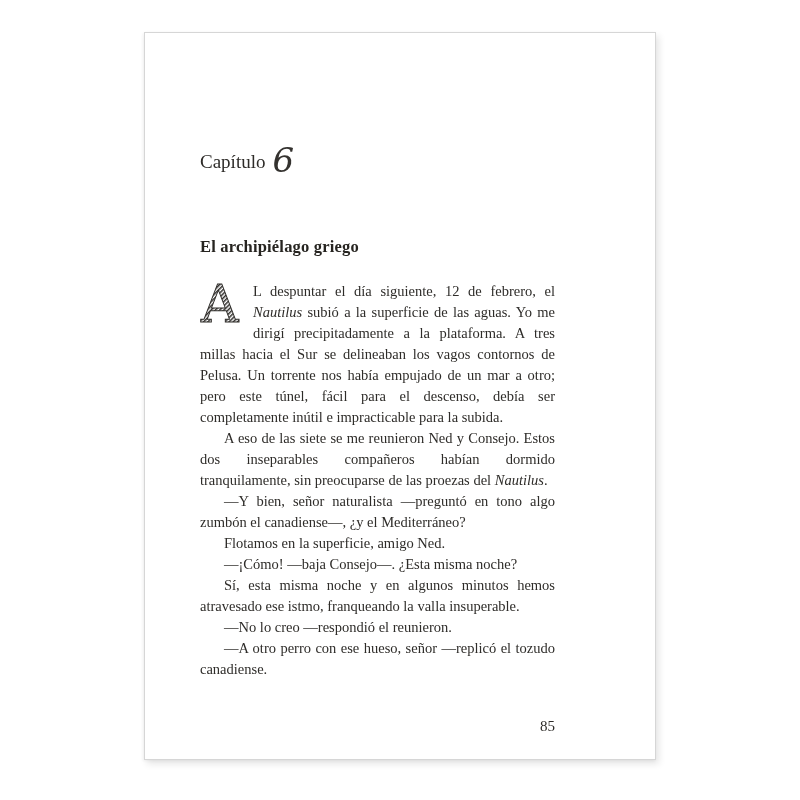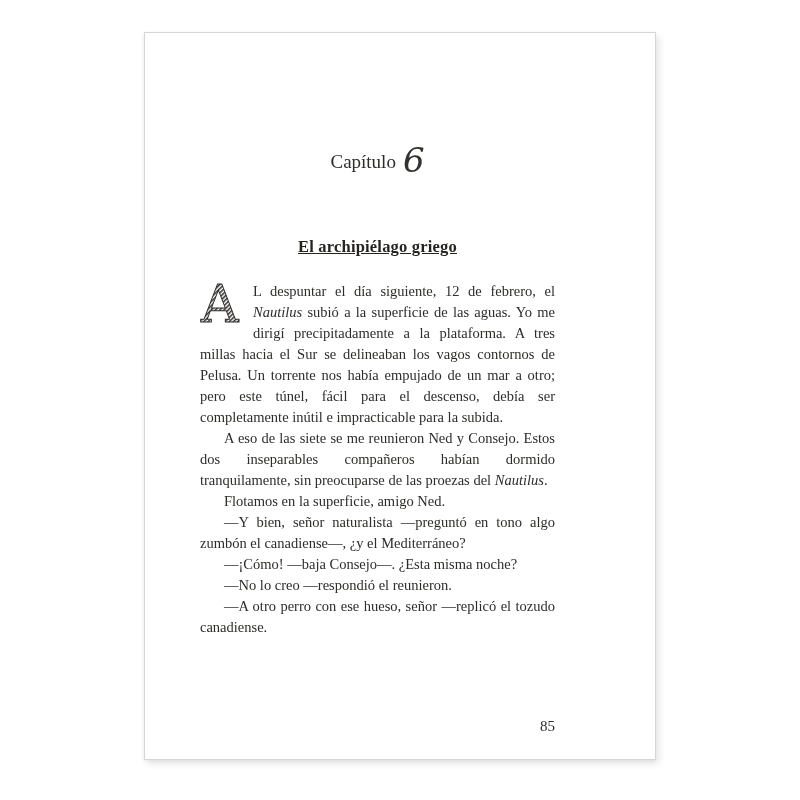--- a/index.html
+++ b/index.html
@@ -27,43 +27,42 @@
     box-shadow: 3px 4px 7px rgba(0,0,0,0.10), -1px 1px 3px rgba(0,0,0,0.05);
   }
   .content {
     box-sizing: border-box;
     width: 100%;
     height: 100%;
     padding: 0 100px 0 55px;
   }
   .chapter-heading {
     padding-top: 118px;
-    text-align: center;
+    text-align: left;
     font-size: 19px;
     color: #2e2c29;
     white-space: nowrap;
   }
   .chapter-heading .chapter-num {
     font-family: "DejaVu Serif", serif;
     font-style: italic;
     font-size: 34px;
     line-height: 0;
     position: relative;
     top: 4px;
     margin-left: 7px;
     color: #34322f;
   }
   .page-title {
     margin-top: 64px;
-    text-align: center;
+    text-align: left;
     font-weight: bold;
     font-size: 16.5px;
     letter-spacing: 0.2px;
     color: #262420;
-    text-decoration: underline;
   }
   .body-text {
     margin-top: 24px;
     font-size: 14.5px;
     line-height: 21px;
     text-align: justify;
     color: #2e2c29;
   }
   .body-text p {
     margin: 0;
@@ -112,26 +111,27 @@
                 <rect width="3" height="3" fill="#ffffff"></rect>
                 <rect width="1.5" height="3" fill="#2e2c29"></rect>
               </pattern>
             </defs>
             <text x="1" y="40" font-size="52" font-family="DejaVu Serif, serif" fill="url(#hatch)" stroke="#2e2c29" stroke-width="0.9">A</text>
           </svg></span><span>L despuntar el día siguiente, 12 de febrero, el </span><span class="it">Nautilus</span><span> subió a la superficie de las aguas. Yo me dirigí precipitadamente a la plataforma. A tres millas hacia el Sur se delineaban los vagos contornos de Pelusa. Un torrente nos había empujado de un mar a otro; pero este túnel, fácil para el descenso, debía ser completamente inútil e impracticable para la subida.</span>
         </p>
 
         <p><span>A eso de las siete se me reunieron Ned y Consejo. Estos dos inseparables compañeros habían dormido tranquilamente, sin preocuparse de las proezas del </span><span class="it">Nautilus</span><span>.</span></p>
 
+        <p><span>—Y bien, señor naturalista —preguntó en tono algo zumbón el canadiense—, ¿y el Mediterráneo?</span></p>
+
         <p><span>Flotamos en la superficie, amigo Ned.</span></p>
-
-        <p><span>—Y bien, señor naturalista —preguntó en tono algo zumbón el canadiense—, ¿y el Mediterráneo?</span></p>
 
         <p><span>—¡Cómo! —baja Consejo—. ¿Esta misma noche?</span></p>
 
+        <p><span>Sí, esta misma noche y en algunos minutos hemos atravesado ese istmo, franqueando la valla insuperable.</span></p>
 
         <p><span>—No lo creo —respondió el reunieron.</span></p>
 
 
         <p><span>—A otro perro con ese hueso, señor —replicó el tozudo canadiense.</span></p>
 
       </div>
     </div>
 
     <div class="pagenum">85</div>

